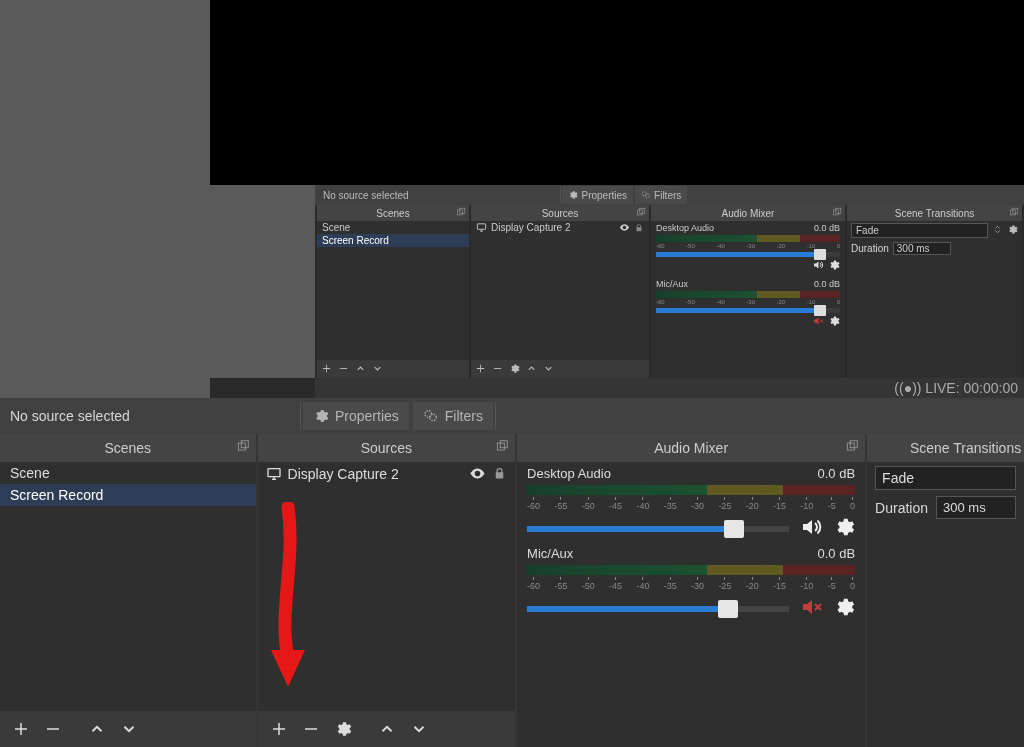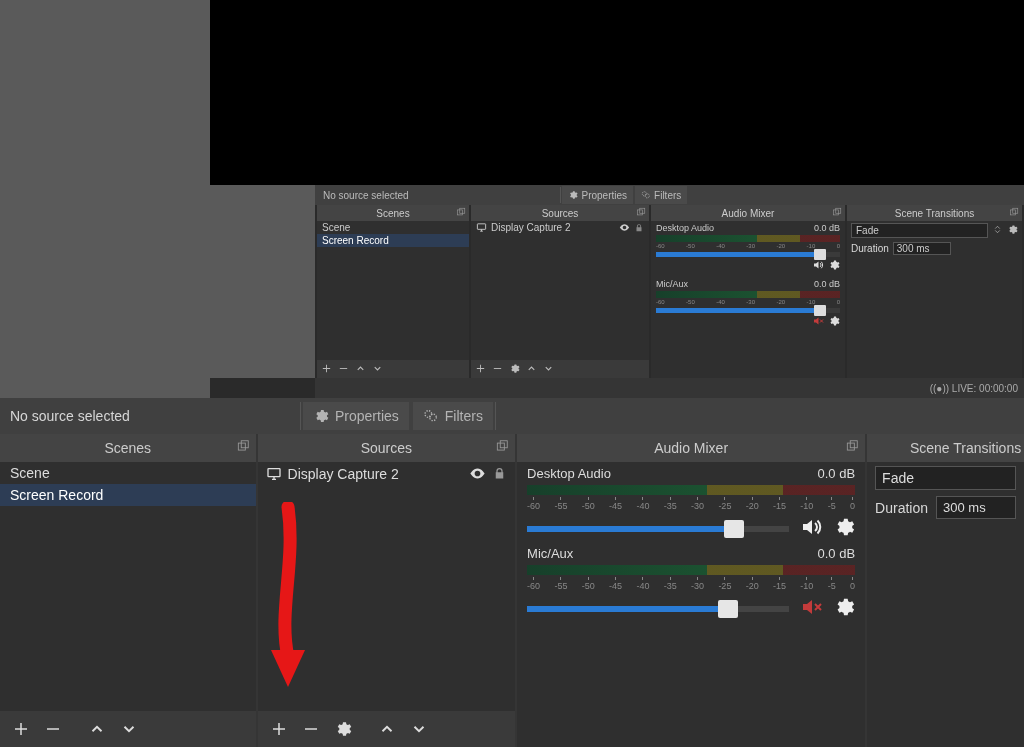--- a/index.html
+++ b/index.html
@@ -36,21 +36,21 @@
     border-top: 0;
   }
   .preview-mid .blackprev {
     position:absolute; left:0; top:0; width:100%; height:185px;
     background:#000;
   }
   .preview-mid .topstrip { position:absolute; left:105px; top:185px; right:0; height:20px; background:#404040; display:flex; align-items:center; font-size:10px; }
   .preview-mid .topstrip .lbl { padding: 0 8px; color:#bbb; }
   .preview-mid .topstrip .btn { display:flex; align-items:center; gap:3px; padding:0 6px; height:18px; background:#4a4a4a; margin:0 1px; color:#bbb; cursor:default; }
   .preview-mid .panels { position:absolute; left:105px; top:205px; right:0; bottom:20px; display:flex; gap:2px; padding:0 2px; }
-  .preview-mid .stat { position:absolute; left:105px; right:0; bottom:0; height:20px; display:flex; justify-content:flex-end; align-items:center; font-size:10px; color:#aaa; padding:0 6px; gap:6px; background:#353535; }
+  .preview-mid .stat { position:absolute; left:105px; right:0; bottom:0; height:20px; display:flex; justify-content:flex-end; align-items:center; font-size:14px; color:#aaa; padding:0 6px; gap:6px; background:#353535; }
   .preview-mid .pan { background:#2f2f2f; display:flex; flex-direction:column; }
   .preview-mid .pan .hdr { height:16px; background:#444; color:#ccc; font-size:10px; display:flex; align-items:center; justify-content:center; position:relative; }
   .preview-mid .pan .hdr .pop { position:absolute; right:3px; top:2px; font-size:9px; color:#999; }
   .preview-mid .pan .body { flex:1; font-size:10px; }
   .preview-mid .pan .tb { height:18px; display:flex; align-items:center; padding:0 4px; gap:6px; color:#bbb; background:#3a3a3a; }
   .preview-mid .pan.scenes { width:152px; }
   .preview-mid .pan.sources { width:178px; }
   .preview-mid .pan.mixer { flex:1; }
   .preview-mid .pan.trans { width:175px; }
   .preview-mid .sel { background:#2d3d55; color:#fff; padding:1px 5px; }

